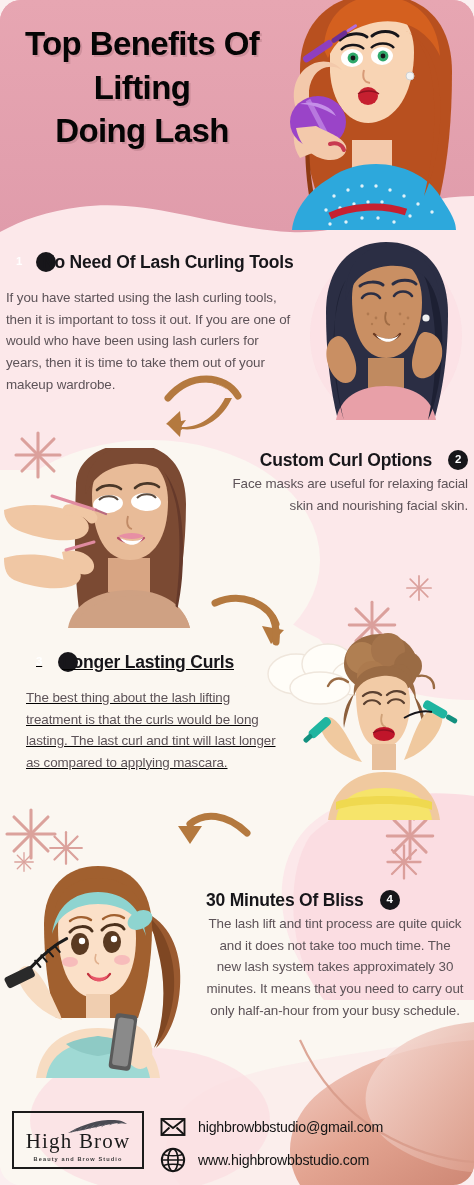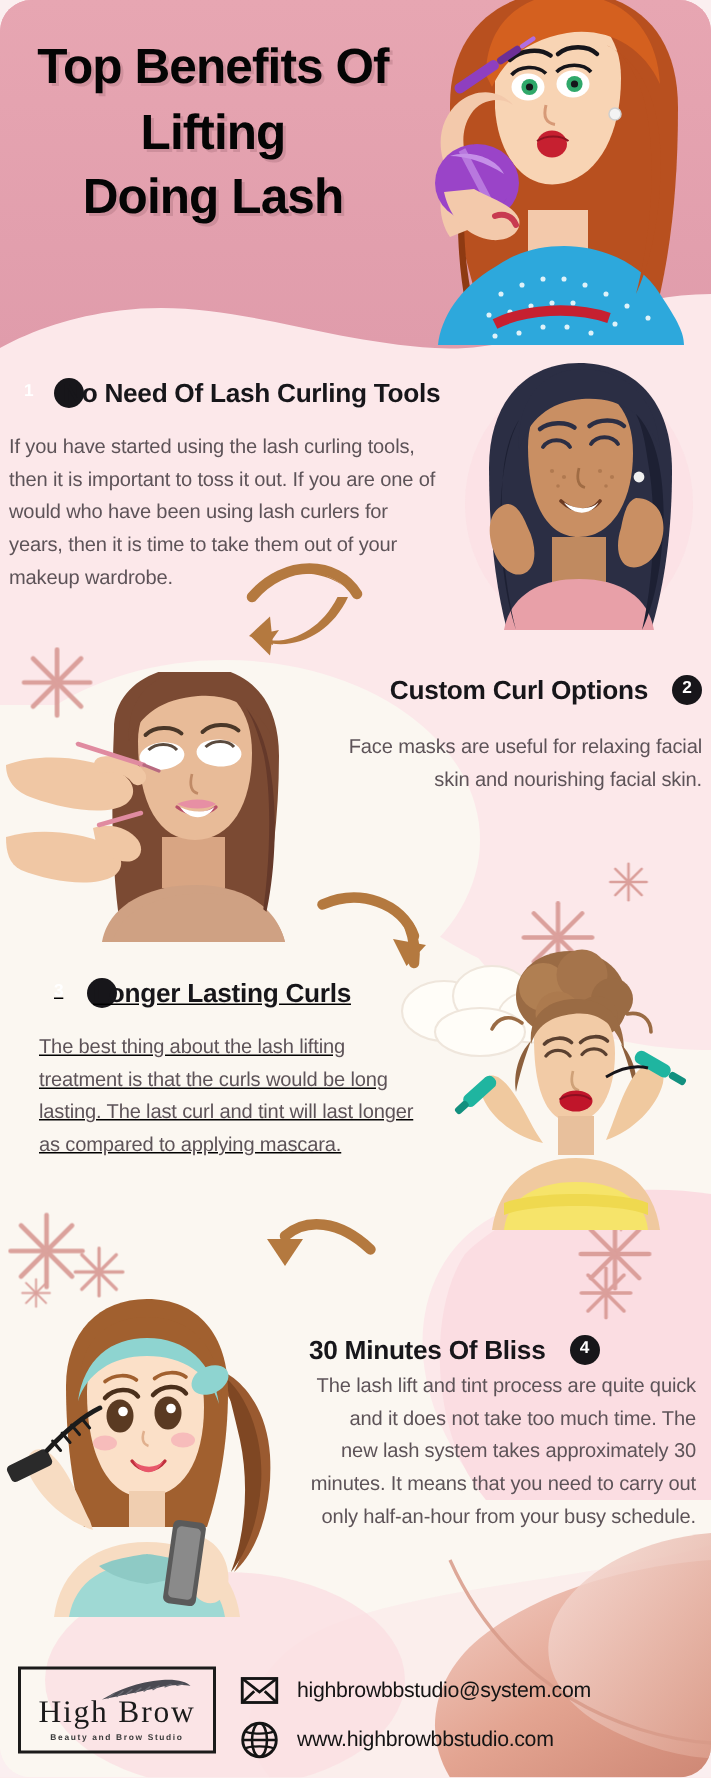--- a/index.html
+++ b/index.html
@@ -42,27 +42,27 @@
   .sec-body{
     font-size:13.4px;line-height:1.62;color:#5d5358;
     letter-spacing:-0.1px;
   }
 
   #sec1{left:6px;top:250px;width:290px;}
   #sec1 .sec-head{padding-left:30px;text-indent:-30px;}
   #sec1 .sec-body{margin-top:12px;}
 
   #sec2{left:196px;top:448px;width:272px;text-align:right;}
-  #sec2 .sec-body{margin-top:14px;padding-left:28px;}
+  #sec2 .sec-body{padding-left:28px;}
 
   #sec3{left:26px;top:650px;width:262px;text-decoration:underline;}
   #sec3 .sec-head{padding-left:32px;text-indent:-32px;}
   #sec3 .sec-body{margin-top:12px;}
 
-  #sec4{left:206px;top:888px;width:258px;text-align:right;}
+  #sec4{left:206px;top:888px;width:258px;text-align:center;}
   #sec4 .sec-head{justify-content:flex-start;}
   #sec4 .sec-body{}
 
   
   .footer{position:absolute;left:0;bottom:0;width:456px;height:88px;}
   .logo-box{
     position:absolute;left:12px;top:14px;width:132px;height:58px;
     border:2px solid #1b1b1b;background:transparent;
     display:flex;flex-direction:column;align-items:center;justify-content:flex-end;
     padding-bottom:5px;box-sizing:border-box;
@@ -600,21 +600,21 @@
     </div>
 
     <div class="contacts">
 
       <div class="crow">
         <svg class="cicon" viewBox="0 0 26 26">
           <rect x="1.5" y="5" width="23" height="16" fill="none" stroke="#141414" stroke-width="1.9"></rect>
           <path d="M1.5,5 L13,14 L24.5,5" fill="none" stroke="#141414" stroke-width="1.9"></path>
           <path d="M1.5,21 L9.5,13.5 M24.5,21 L16.5,13.5" fill="none" stroke="#141414" stroke-width="1.9"></path>
         </svg>
-        <span class="ctext">highbrowbbstudio@system.com</span>
+        <span class="ctext">highbrowbbstudio@gmail.com</span>
       </div>
 
       <div class="crow">
         <svg class="cicon" viewBox="0 0 26 26">
           <circle cx="13" cy="13" r="11.2" fill="none" stroke="#141414" stroke-width="1.9"></circle>
           <ellipse cx="13" cy="13" rx="5" ry="11.2" fill="none" stroke="#141414" stroke-width="1.7"></ellipse>
           <path d="M1.8,13 L24.2,13" stroke="#141414" stroke-width="1.7"></path>
           <path d="M3.6,7.4 C7,9.2 19,9.2 22.4,7.4" fill="none" stroke="#141414" stroke-width="1.5"></path>
           <path d="M3.6,18.6 C7,16.8 19,16.8 22.4,18.6" fill="none" stroke="#141414" stroke-width="1.5"></path>
         </svg>

